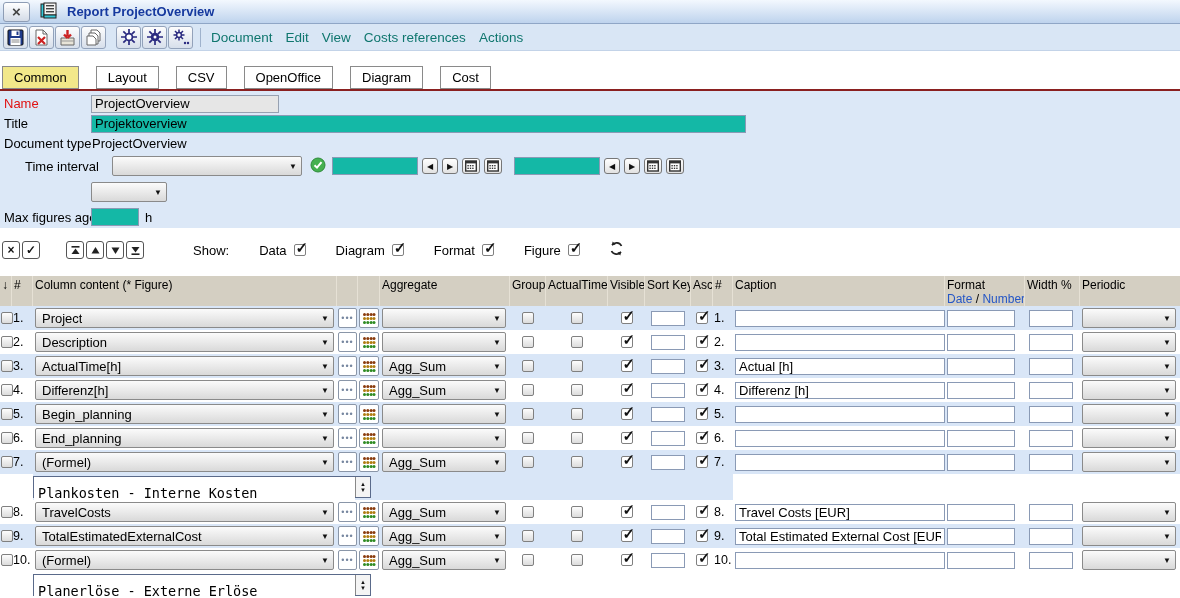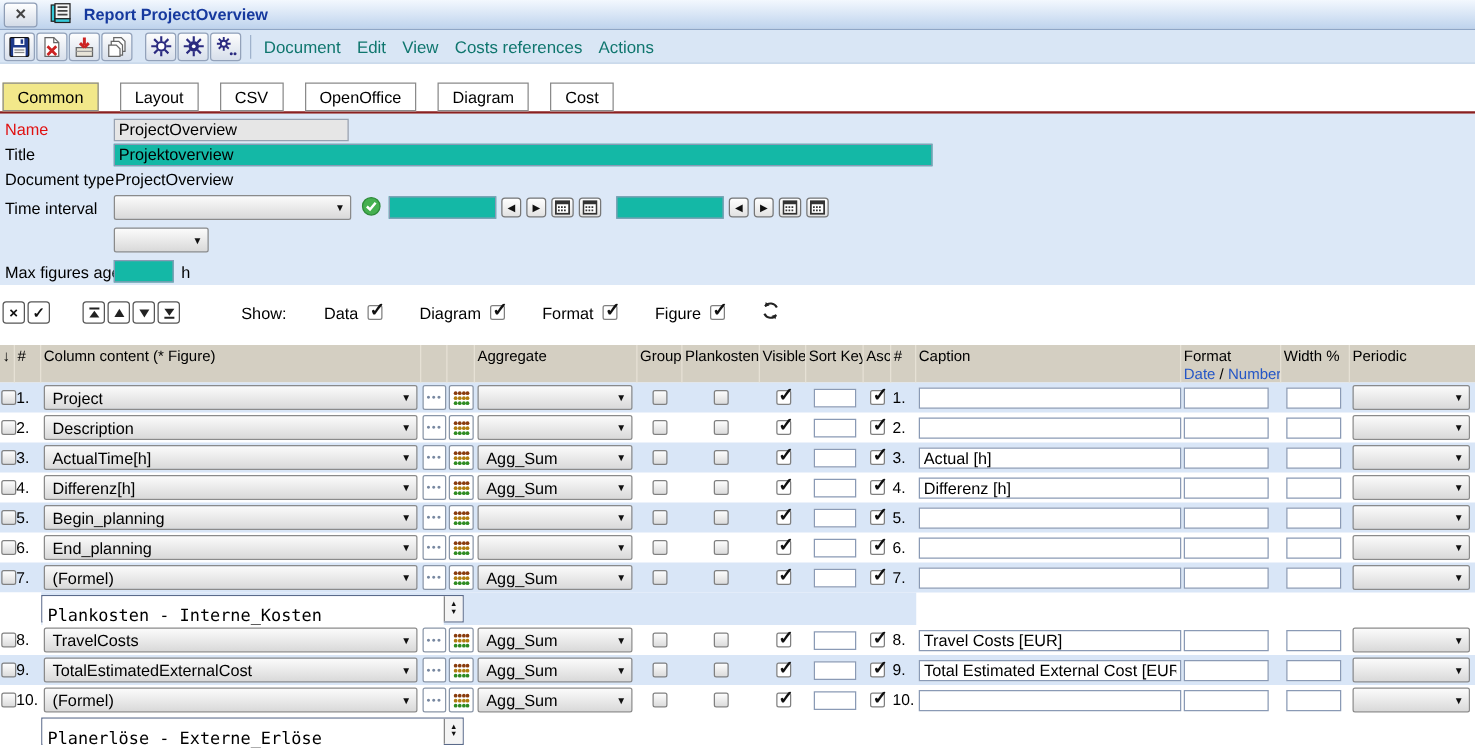--- a/index.html
+++ b/index.html
@@ -261,21 +261,21 @@
     <input class="tin ro w188" readonly="" value="ProjectOverview" style="">
   </div>
   <div class="frow">
     <span class="flabel">Title</span>
     <input class="tin w655" value="Projektoverview" style="">
   </div>
   <div class="frow">
     <span class="flabel">Document type</span>
     <span class="statictext">ProjectOverview</span>
   </div>
-  <div class="frow" style="min-height:24px;">
+  <div class="frow" style="min-height:24px;padding-left:21px;">
     <span class="flabel">Time interval</span>
     <div class="sel selw190">
       <span class="sellbl"></span>
       <span class="arr">▼</span>
     </div>
     <span class="okicon">
       <svg width="16" height="16" viewBox="0 0 16 16">
         <circle cx="8" cy="8" r="7" fill="#45b050" stroke="#2e8b3a"></circle>
         <path d="M4.5,8.2 L7,10.6 L11.5,5.2" fill="none" stroke="#fff" stroke-width="2"></path>
       </svg>
@@ -425,21 +425,21 @@
 
 <div class="tbl">
   <div class="thead">
     <span class="hc" style="font-weight:bold;">↓</span>
     <span class="hc">#</span>
     <span class="hc">Column content (* Figure)</span>
     <span class="hc"></span>
     <span class="hc"></span>
     <span class="hc">Aggregate</span>
     <span class="hc">Group</span>
-    <span class="hc">Plankosten</span>
+    <span class="hc">ActualTime</span>
     <span class="hc">Visible</span>
     <span class="hc">Sort Key</span>
     <span class="hc">Asc</span>
     <span class="hc">#</span>
     <span class="hc">Caption</span>
     <span class="hc">
       <span>Format</span>
       <span class="fmtlinks">
         <a>Date</a><span> / </span><a>Number</a>
       </span>

